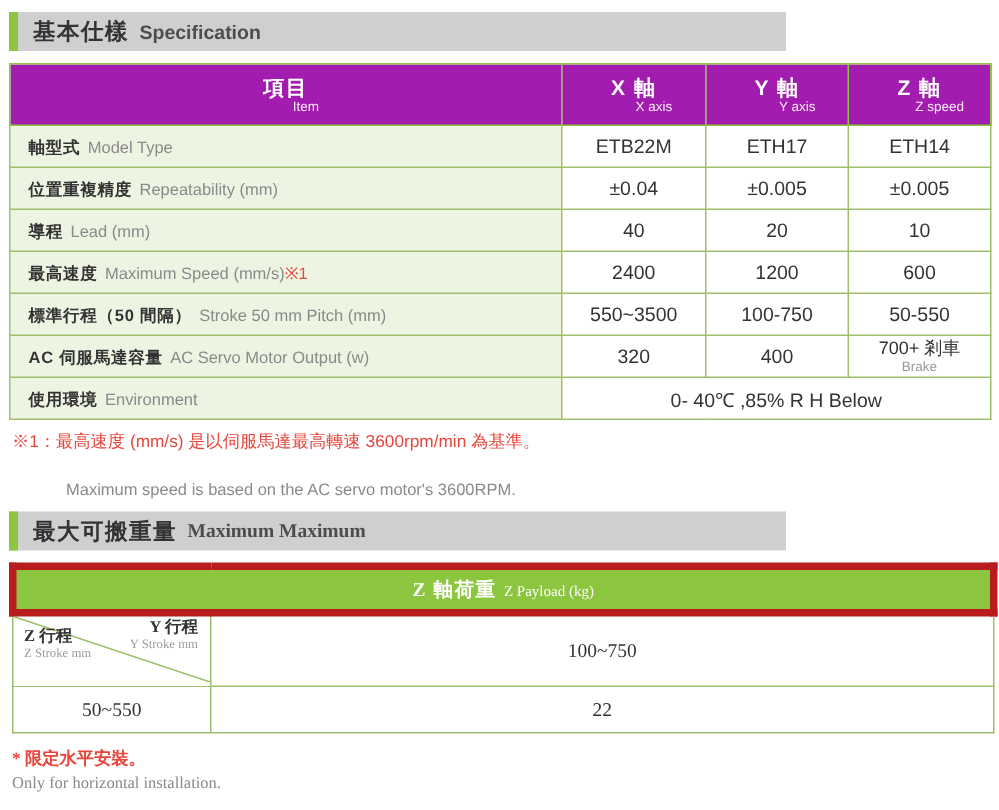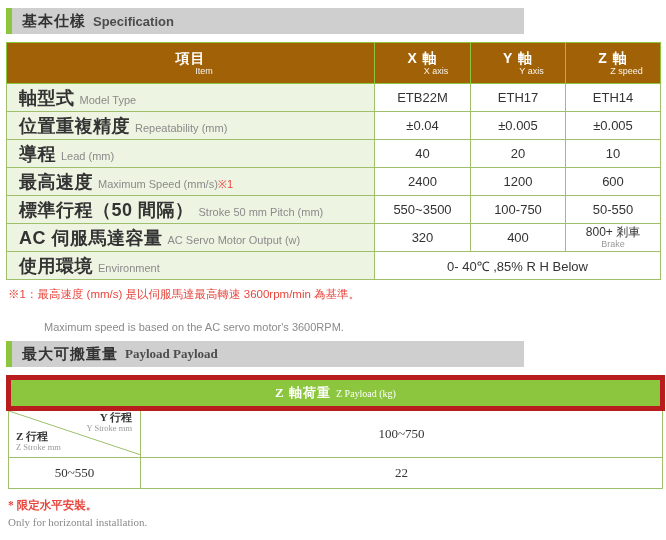--- a/index.html
+++ b/index.html
@@ -55,21 +55,21 @@
     width: 654px;
     table-layout: fixed;
   }
   .spec-table td, .spec-table th {
     border: 1px solid #9fbf6a;
     padding: 0;
     text-align: center;
     vertical-align: middle;
   }
   .spec-table thead th {
-    background: #a16207;
+    background: #a21caf;
     color: #ffffff;
     height: 40px;
     font-weight: bold;
     border: 1px solid #8cc63f;
   }
   .hdr-cn {
     display: block;
     font-size: 14px;
     line-height: 16px;
     letter-spacing: 1px;
@@ -85,21 +85,21 @@
   .spec-table tbody tr {
     height: 28px;
   }
   .row-label {
     background: #eef4e2;
     text-align: left !important;
     padding-left: 12px !important;
     white-space: nowrap;
   }
   .row-label .lbl-cn {
-    font-size: 18px;
+    font-size: 11px;
     font-weight: bold;
     color: #333333;
     letter-spacing: 0.5px;
   }
   .row-label .lbl-en {
     font-size: 11px;
     color: #8a8a8a;
     margin-left: 5px;
     font-weight: normal;
   }
@@ -196,21 +196,21 @@
     color: #333;
   }
   .corner-y .c-en {
     font-size: 8.5px;
     color: #9a9a9a;
     display: block;
   }
   .corner-z {
     position: absolute;
     left: 7px;
-    bottom: 4px;
+    bottom: 16px;
     text-align: left;
     line-height: 11px;
   }
   .corner-z .c-cn {
     font-size: 11px;
     font-weight: bold;
     color: #333;
   }
   .corner-z .c-en {
     font-size: 8.5px;
@@ -328,21 +328,21 @@
         <td class="val">50-550</td>
       </tr>
 
       <tr>
         <td class="row-label">
           <span class="lbl-cn">AC 伺服馬達容量</span><span class="lbl-en">AC Servo Motor Output (w)</span>
         </td>
         <td class="val">320</td>
         <td class="val">400</td>
         <td class="val">
-          <span class="val-main-sm">800+ 剎車</span>
+          <span class="val-main-sm">700+ 剎車</span>
           <span class="val-sub">Brake</span>
         </td>
       </tr>
 
       <tr>
         <td class="row-label">
           <span class="lbl-cn">使用環境</span><span class="lbl-en">Environment</span>
         </td>
         <td class="val" colspan="3">0- 40℃ ,85% R H Below</td>
       </tr>
@@ -351,21 +351,21 @@
 
   <div class="footnote">
     <div class="fn-line1">※1：最高速度 (mm/s) 是以伺服馬達最高轉速 3600rpm/min 為基準。</div>
     <div class="fn-line2">Maximum speed is based on the AC servo motor's 3600RPM.</div>
   </div>
 
   <div class="payload-wrap">
     <div class="section-header">
       <div class="accent"></div>
       <span class="title-cn">最大可搬重量</span>
-      <span class="title-en">Payload Payload</span>
+      <span class="title-en">Maximum Maximum</span>
     </div>
 
     <table class="payload-table">
       <colgroup>
         <col style="width:132px">
         <col style="width:522px">
       </colgroup>
       <tbody>
         <tr>
           <td class="payload-head" colspan="2">

